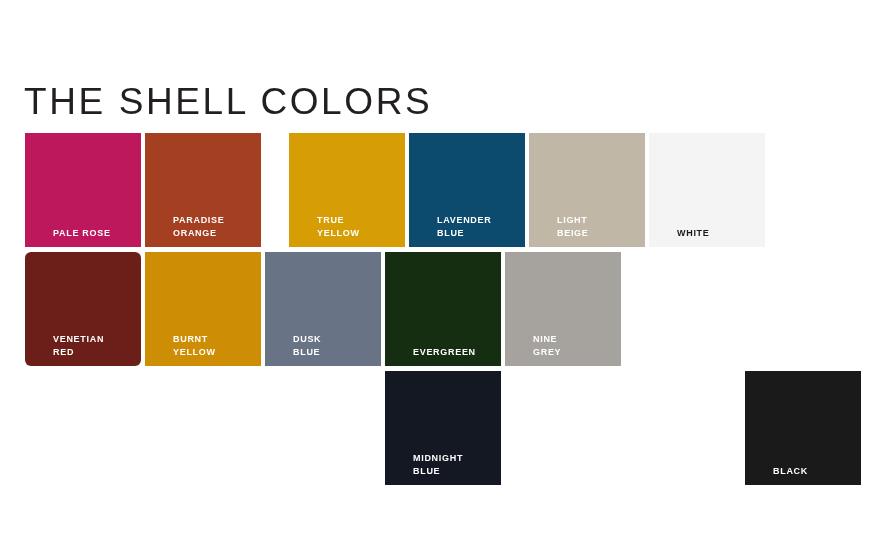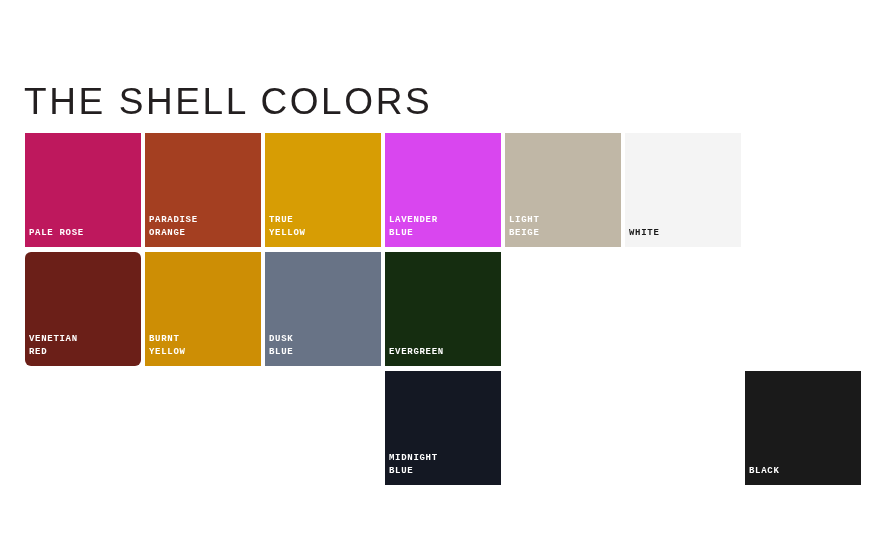--- a/index.html
+++ b/index.html
@@ -48,23 +48,23 @@
     width: 116px;
     height: 114px;
     box-sizing: border-box;
     flex: 0 0 116px;
   }
   .swatch.empty {
     background: transparent;
   }
   .swatch-label {
     position: absolute;
-    left: 4px;
+    left: 28px;
     bottom: 8px;
-    font-family: Liberation Mono, monospace;
+    font-family: Liberation Sans, sans-serif;
     font-size: 9px;
     font-weight: bold;
     letter-spacing: 0.7px;
     line-height: 12.5px;
     color: #ffffff;
     text-transform: uppercase;
     white-space: pre-line;
   }
 </style>
 </head>
@@ -77,25 +77,25 @@
   <div class="swatch-grid">
 
     <div class="swatch-row">
       <div class="swatch" style="background: #be185d;">
         <span class="swatch-label" style="color: rgb(255, 255, 255);">PALE ROSE</span>
       </div>
       <div class="swatch" style="background: rgb(164, 63, 33);">
         <span class="swatch-label" style="color: rgb(255, 255, 255);">PARADISE
 ORANGE</span>
       </div>
-      <div class="swatch" style="background: rgb(215, 157, 4);">
+      <div class="swatch" style="background: rgb(215, 157, 4); margin-left: 24px;">
         <span class="swatch-label" style="color: rgb(255, 255, 255);">TRUE
 YELLOW</span>
       </div>
-      <div class="swatch" style="background: #d946ef;">
+      <div class="swatch" style="background: #0c4a6e;">
         <span class="swatch-label" style="color: rgb(255, 255, 255);">LAVENDER
 BLUE</span>
       </div>
       <div class="swatch" style="background: rgb(192, 183, 166);">
         <span class="swatch-label" style="color: rgb(255, 255, 255);">LIGHT
 BEIGE</span>
       </div>
       <div class="swatch" style="background: rgb(244, 244, 244);">
         <span class="swatch-label" style="color: rgb(26, 26, 26);">WHITE</span>
       </div>
@@ -110,20 +110,24 @@
         <span class="swatch-label" style="color: rgb(255, 255, 255);">BURNT
 YELLOW</span>
       </div>
       <div class="swatch" style="background: rgb(104, 115, 134);">
         <span class="swatch-label" style="color: rgb(255, 255, 255);">DUSK
 BLUE</span>
       </div>
       <div class="swatch" style="background: rgb(21, 45, 16);">
         <span class="swatch-label" style="color: rgb(255, 255, 255);">EVERGREEN</span>
       </div>
+      <div class="swatch" style="background: rgb(166, 162, 158);">
+        <span class="swatch-label" style="color: rgb(255, 255, 255);">NINE
+GREY</span>
+      </div>
     </div>
 
     <div class="swatch-row">
       <div class="swatch empty"></div>
       <div class="swatch empty"></div>
       <div class="swatch empty"></div>
       <div class="swatch" style="background: rgb(20, 24, 35);">
         <span class="swatch-label" style="color: rgb(255, 255, 255);">MIDNIGHT
 BLUE</span>
       </div>

